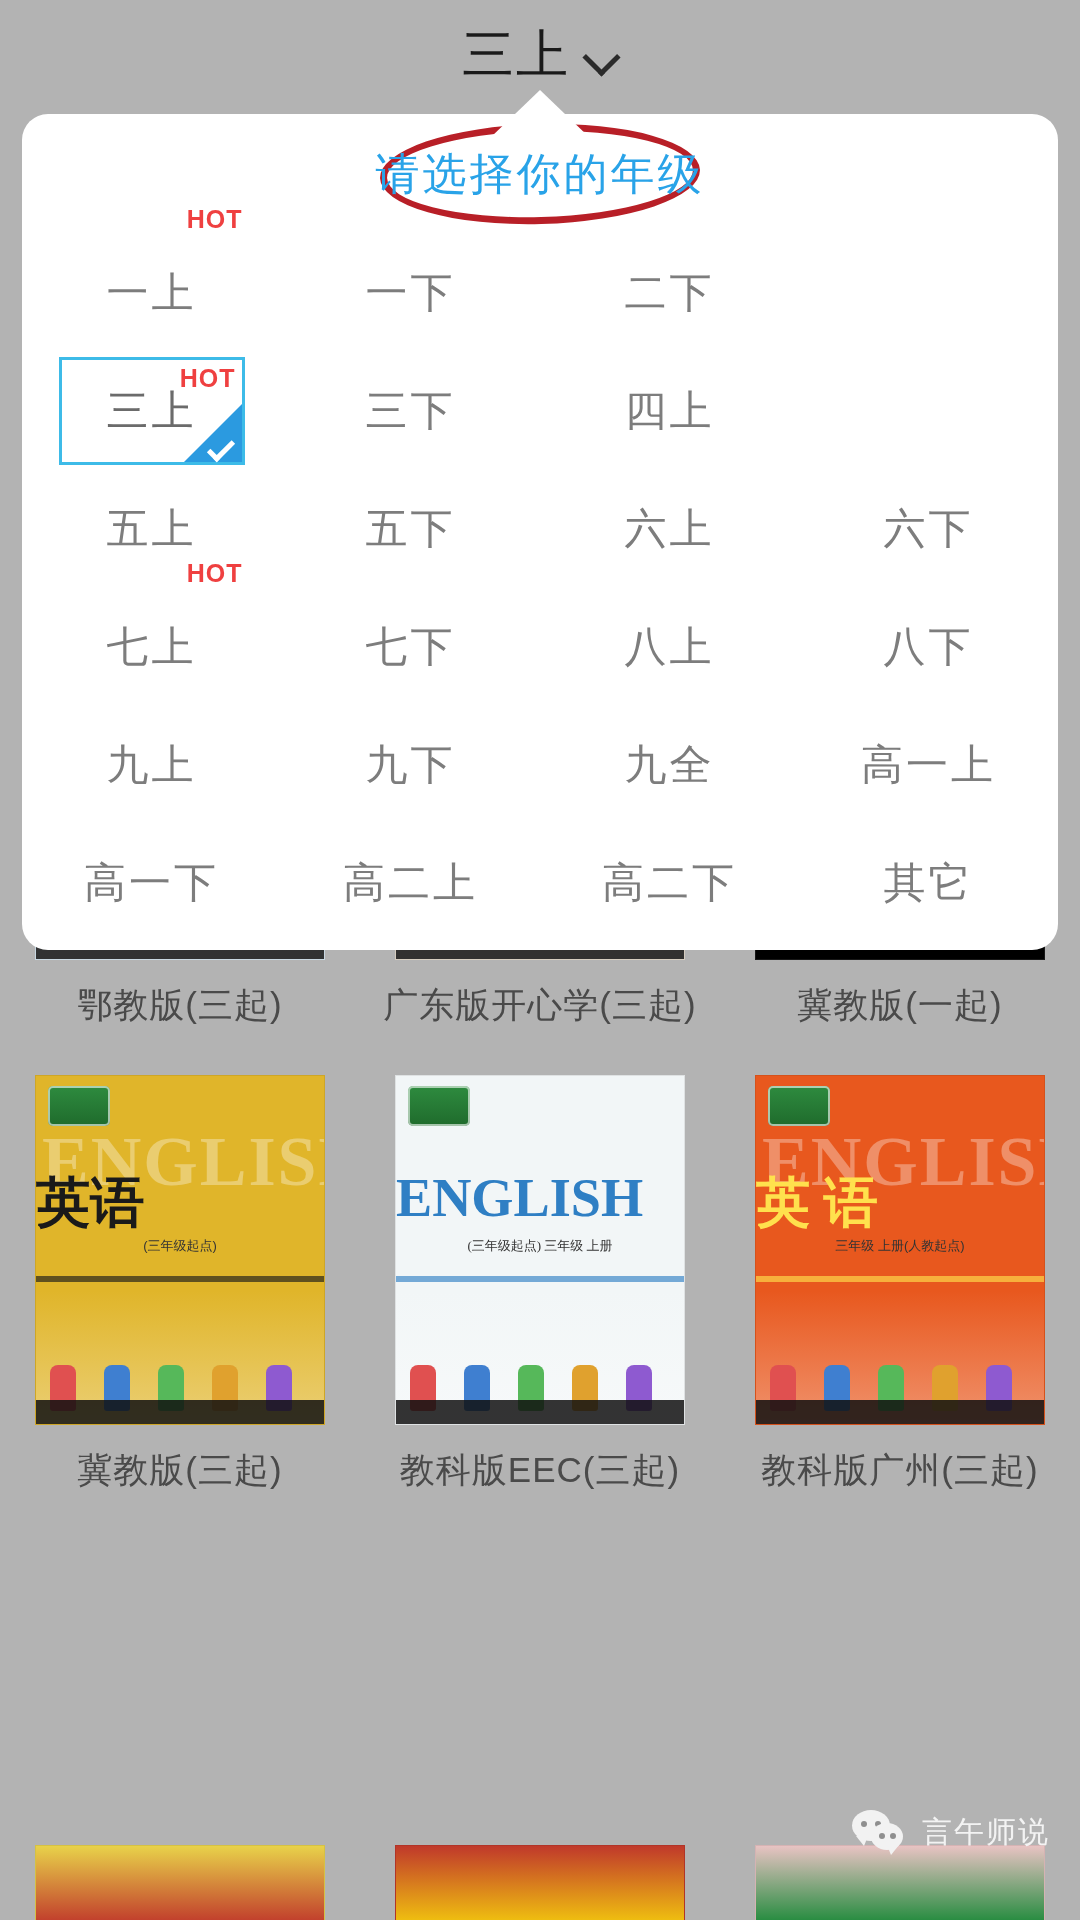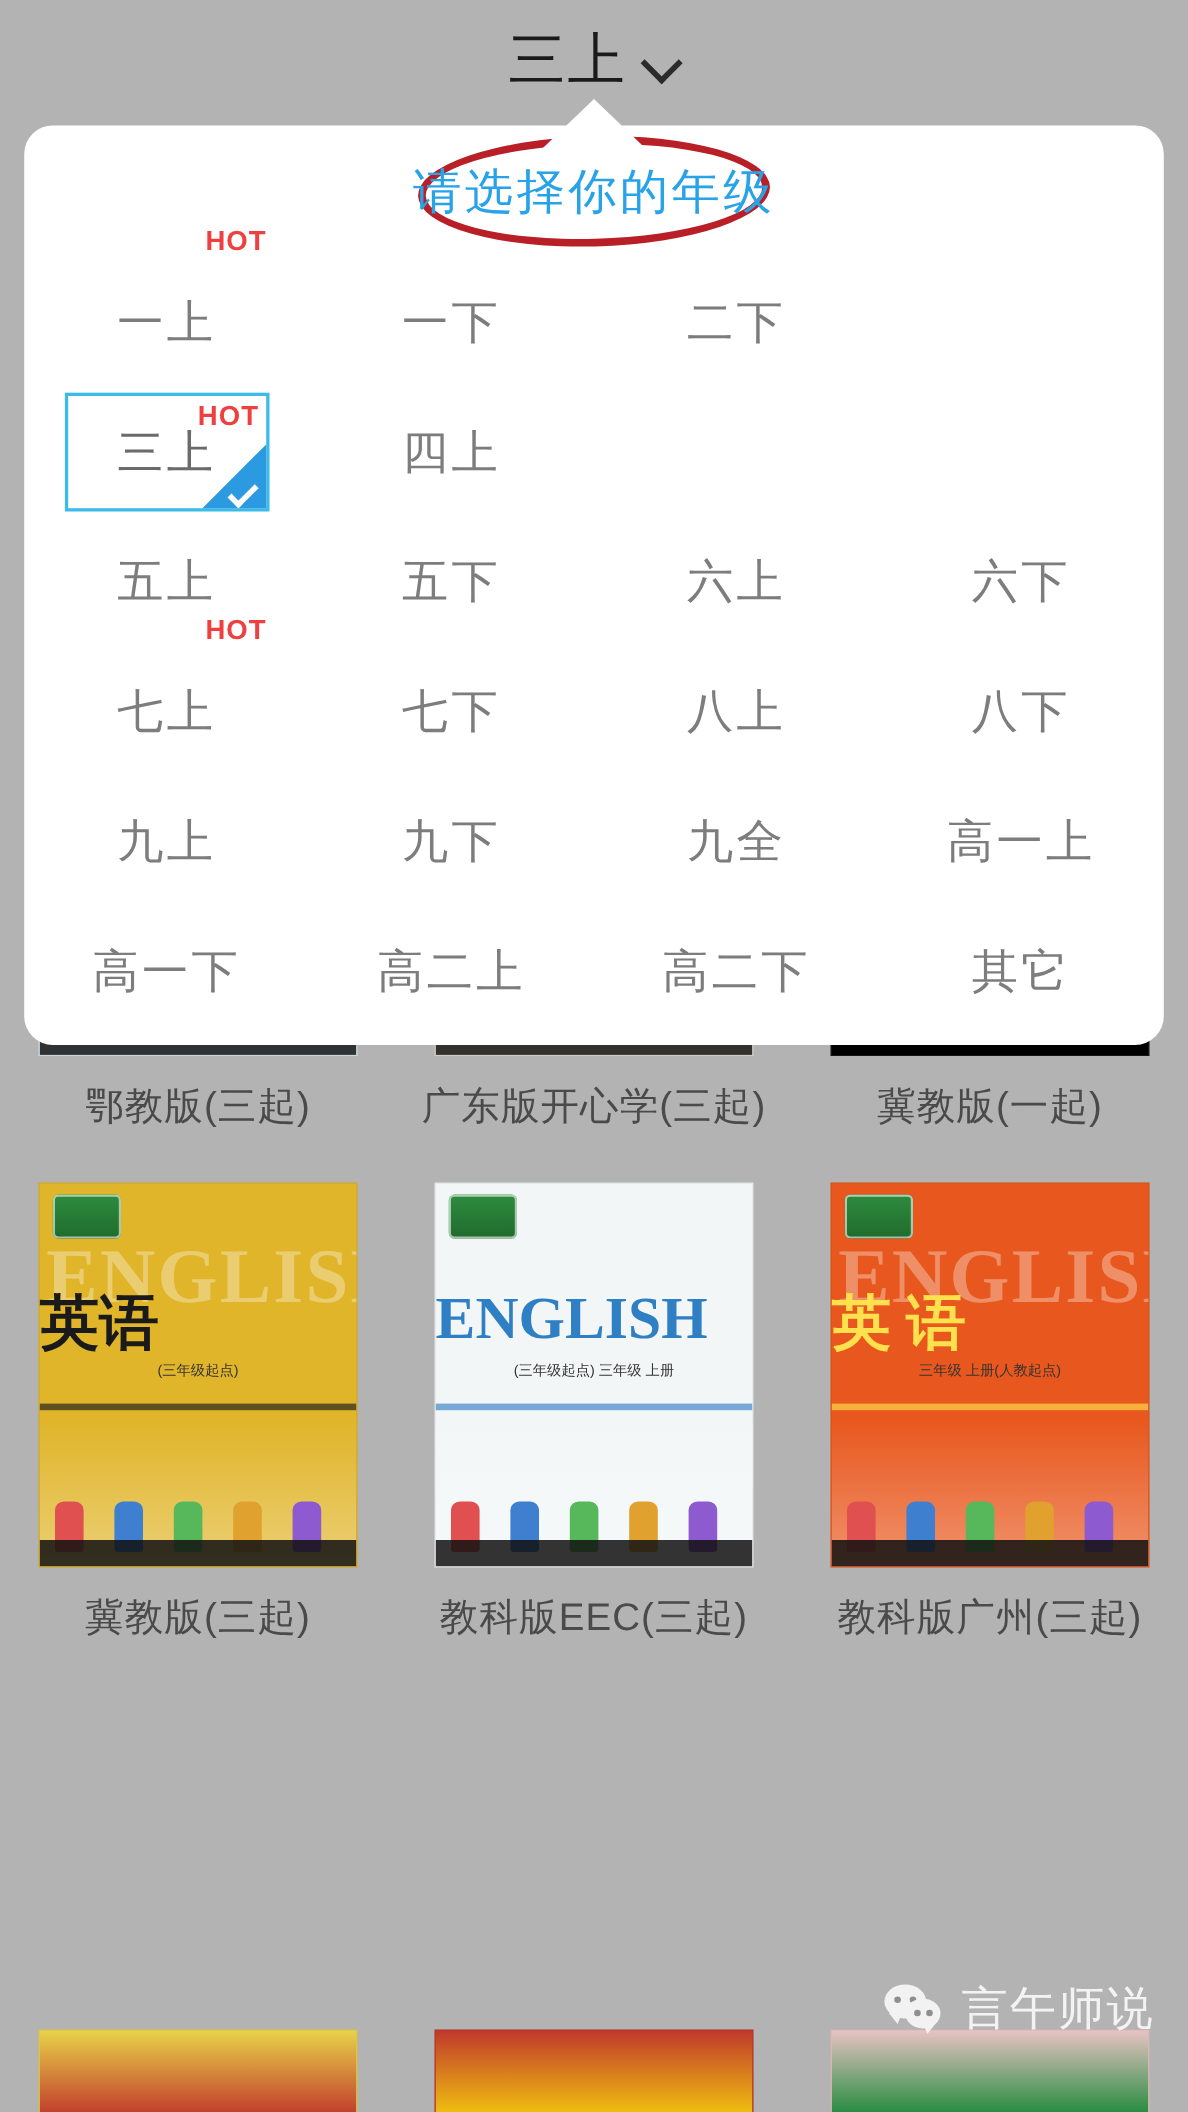--- a/index.html
+++ b/index.html
@@ -141,21 +141,21 @@
     content:""; position:absolute; left:4px; bottom:-5px;
     border-left:8px solid transparent; border-right:4px solid transparent;
     border-top:10px solid #f2f2f2;
   }
   .wm-b2::after {
     content:""; position:absolute; right:4px; bottom:-5px;
     border-left:4px solid transparent; border-right:8px solid transparent;
     border-top:10px solid #f2f2f2;
   }
   .wm-dot { position:absolute; width:6px; height:6px; border-radius:50%; background:#8f8f8f; }
-  .wm-text { font-size:42px; color:#f3f3f3; letter-spacing:2px; }
+  .wm-text { font-size:30px; color:#f3f3f3; letter-spacing:2px; }
 </style>
 </head>
 <body>
 
 <div id="stage">
 
   <div class="bg-layer" id="bg-layer">
       <div class="bg-row" style="top: 130px;">
         <div class="bg-cell">
           <div class="bg-cover" style="height: 830px; background: rgb(217, 234, 245);">
@@ -234,21 +234,21 @@
               <div class="cov-band" style="bottom: 0px; height: 24.5px; background: rgb(17, 17, 17); opacity: 0.85;"></div>
             </div>
           </div>
           <div class="bg-label">冀教版(三起)</div>
         </div>
         <div class="bg-cell">
           <div class="bg-cover" style="height: 350px; background: rgb(242, 246, 247);">
             <div class="cov-inner">
               <div class="cov-badge"></div>
               <div class="cov-title" style="top: 91px; font-size: 54.25px; color: rgb(47, 127, 196);">ENGLISH</div>
-              <div class="cov-sub" style="top: 161px; color: rgb(51, 51, 51);">(三年级起点) 三年级 上册</div>
+              <div class="cov-sub" style="top: 161px; color: rgb(51, 51, 51); font-family: Liberation Serif, serif;">(三年级起点) 三年级 上册</div>
               <div class="cov-band" style="top: 199.5px; height: 6px; background: rgb(47, 127, 196); opacity: 0.65;"></div>
               <div class="cov-scene" style="height: 133px; background: linear-gradient(rgb(242, 246, 247), rgba(255, 255, 255, 0.35));">
                 <div class="cov-kid" style="left: 14px; background: rgb(224, 80, 80); height: 45.5px;"></div>
                 <div class="cov-kid" style="left: 68px; background: rgb(63, 127, 208); height: 45.5px;"></div>
                 <div class="cov-kid" style="left: 122px; background: rgb(86, 184, 90); height: 45.5px;"></div>
                 <div class="cov-kid" style="left: 176px; background: rgb(224, 161, 46); height: 45.5px;"></div>
                 <div class="cov-kid" style="left: 230px; background: rgb(142, 90, 208); height: 45.5px;"></div>
               </div>
               <div class="cov-band" style="bottom: 0px; height: 24.5px; background: rgb(17, 17, 17); opacity: 0.85;"></div>
             </div>
@@ -336,20 +336,25 @@
           <div class="cellwrap">
             <div class="cell selected">
               <div class="cell-label">三上</div>
               <div class="hot">HOT</div>
               <div class="check-corner"></div>
               <div class="check-mark"></div>
             </div>
           </div>
           <div class="cellwrap">
             <div class="cell">
+              <div class="cell-label">三下</div>
+            </div>
+          </div>
+          <div class="cellwrap">
+            <div class="cell">
               <div class="cell-label">四上</div>
             </div>
           </div>
         </div>
         <div class="grid-row">
           <div class="cellwrap">
             <div class="cell">
               <div class="cell-label">五上</div>
             </div>
           </div>

